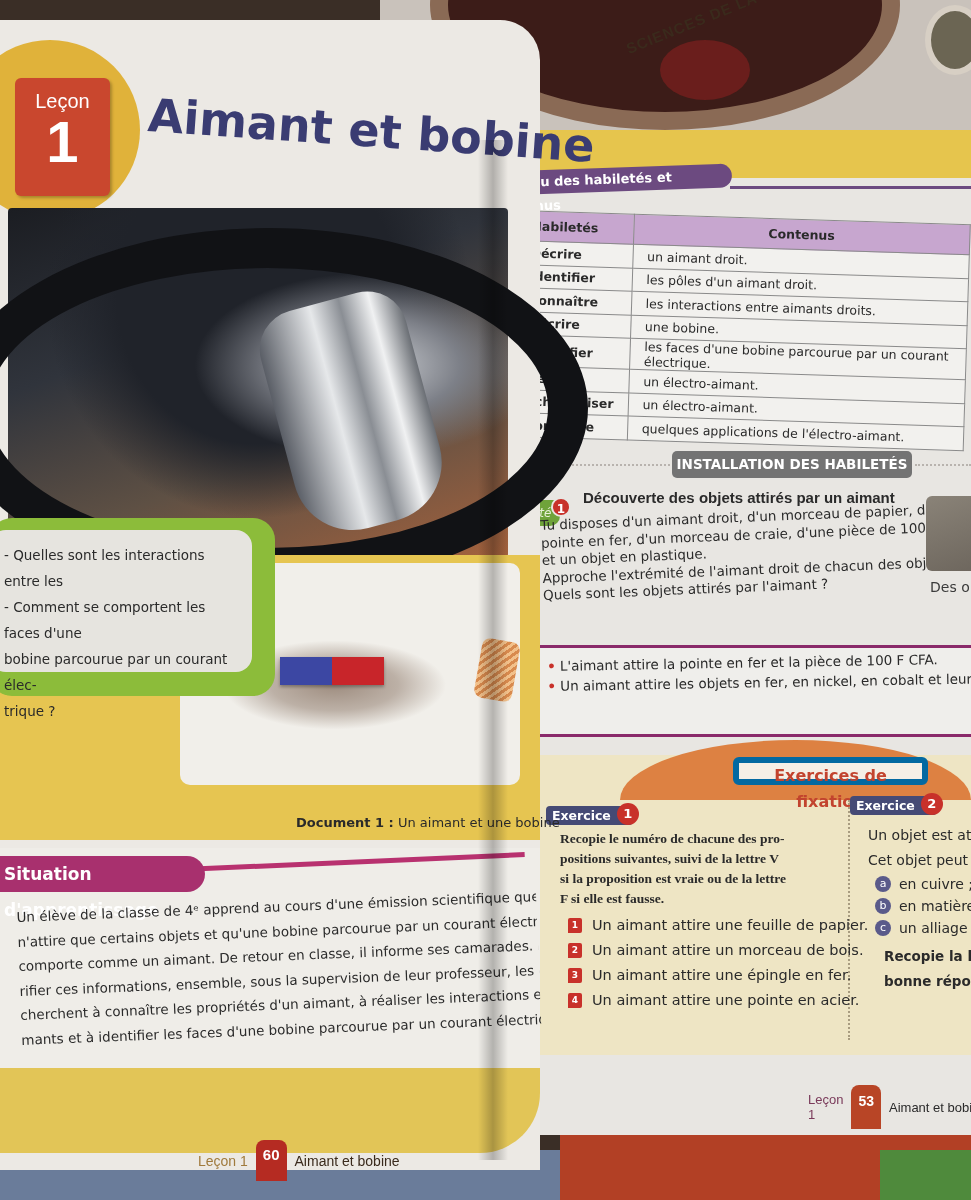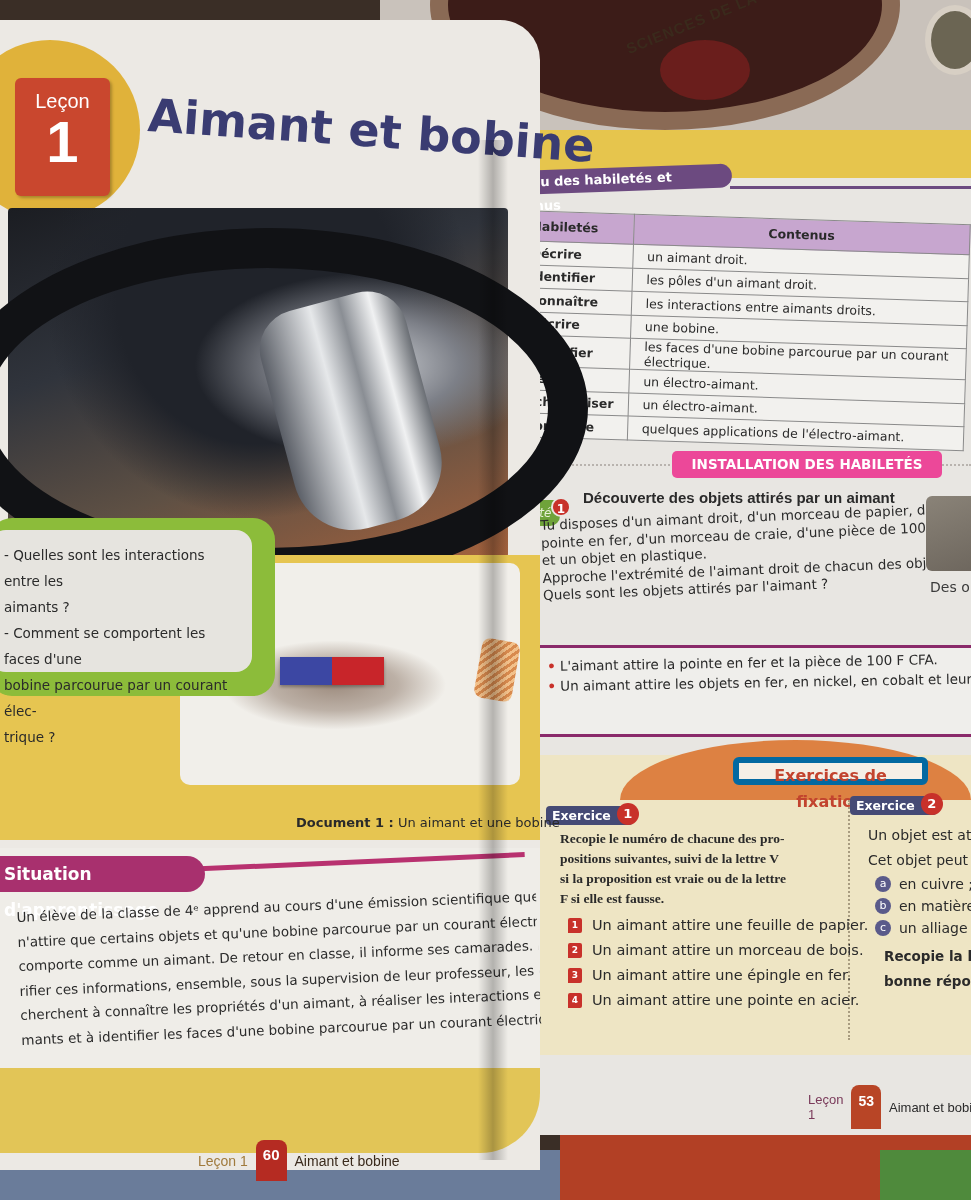--- a/index.html
+++ b/index.html
@@ -207,22 +207,22 @@
     border: 1px solid #8a8a8a; padding: 0 14px; text-align: left;
   }
   .skills-table th.c2 { text-align: center; }
   .skills-table td {
     border: 1px solid #8a8a8a; height: 23.5px; padding: 0 14px;
   }
   .skills-table td.skill { font-weight: bold; width: 115px; }
   .skills-table td.content { font-family: "DejaVu Sans", sans-serif; }
 
   .install-pill {
-    position: absolute; left: 672px; top: 451px; width: 270px; height: 27px;
-    background: #ec4899; color: #fff; font-weight: bold; font-size: 13.5px;
+    position: absolute; left: 672px; top: 451px; width: 240px; height: 27px;
+    background: #737373; color: #fff; font-weight: bold; font-size: 13.5px;
     text-align: center; line-height: 27px; border-radius: 5px;
   }
   .dotted-line {
     position: absolute; top: 464px; height: 0; border-top: 2px dotted #b8b3ae;
   }
   .activity-tag {
     position: absolute; left: 500px; top: 500px; width: 60px; height: 26px;
     background: #6fa33a; color: #e8f0d8; font-style: italic; font-size: 12px;
     line-height: 26px; padding-left: 6px; border-radius: 0 0 10px 0;
   }
@@ -511,21 +511,20 @@
 <div class="filings"></div>
 <div class="magnet">
   <div class="n"></div>
   <div class="s"></div>
 </div>
 <div class="coil"></div>
 
 <div class="question-box">
   <div class="inner">
     <div>- Quelles sont les interactions entre les</div>
-    <div>aimants ?</div>
     <div>- Comment se comportent les faces d'une</div>
     <div>bobine parcourue par un courant élec-</div>
     <div>trique ?</div>
   </div>
 </div>
 
 <div class="doc-caption">
   <b>Document 1 :</b>
   <span>Un aimant et une bobine</span>
 </div>

